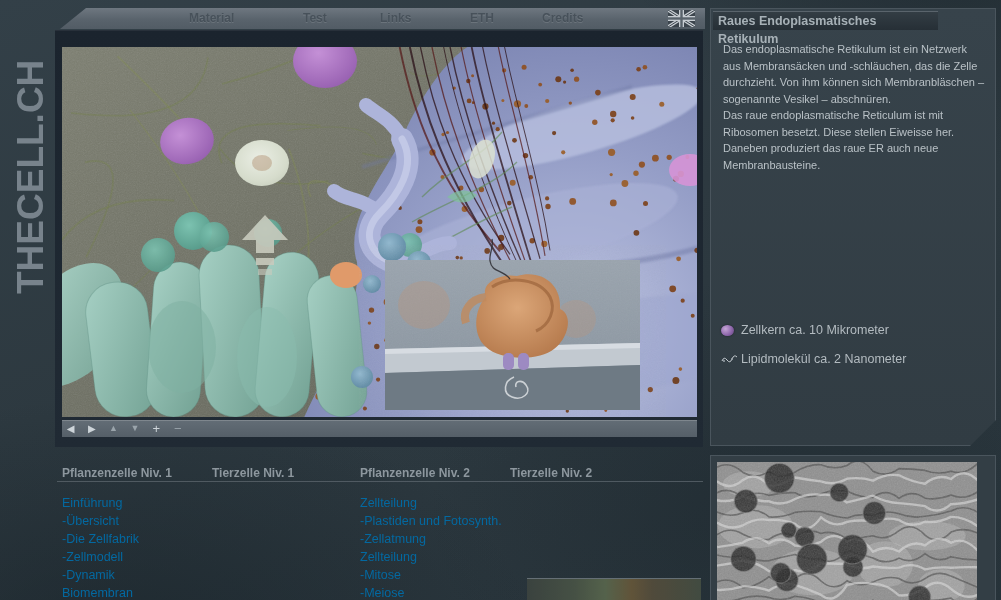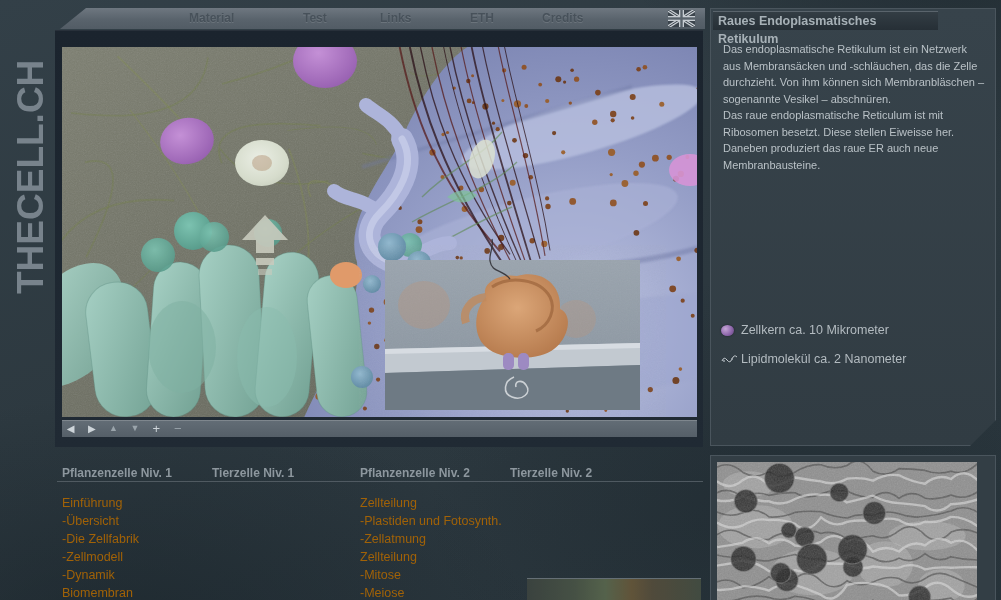--- a/index.html
+++ b/index.html
@@ -94,21 +94,21 @@
   
   .menu-header{
     position:absolute;top:466px;font-size:12px;font-weight:bold;color:#8d979e;cursor:pointer;text-align:right;
   }
   #menu-rule{
     position:absolute;left:57px;top:481px;width:646px;height:1px;
     background:#5a646b;opacity:.8;
   }
   .menu-list{position:absolute;top:494px;list-style:none;margin:0;padding:0;width:150px;}
   .menu-list li{
-    font-size:12.5px;line-height:18px;color:#a16207;cursor:pointer;white-space:nowrap;
+    font-size:12.5px;line-height:18px;color:#0369a1;cursor:pointer;white-space:nowrap;
   }
 
   
   #bottom-thumb{
     position:absolute;left:527px;top:578px;width:174px;height:22px;cursor:pointer;
     background:linear-gradient(90deg,#3e4540 0%,#4c5747 28%,#5d6b4f 45%,#6b5a3a 60%,#584f3c 72%,#475043 100%);
     border-top:1px solid #707a80;opacity:.85;
   }
 </style>
 </head>

